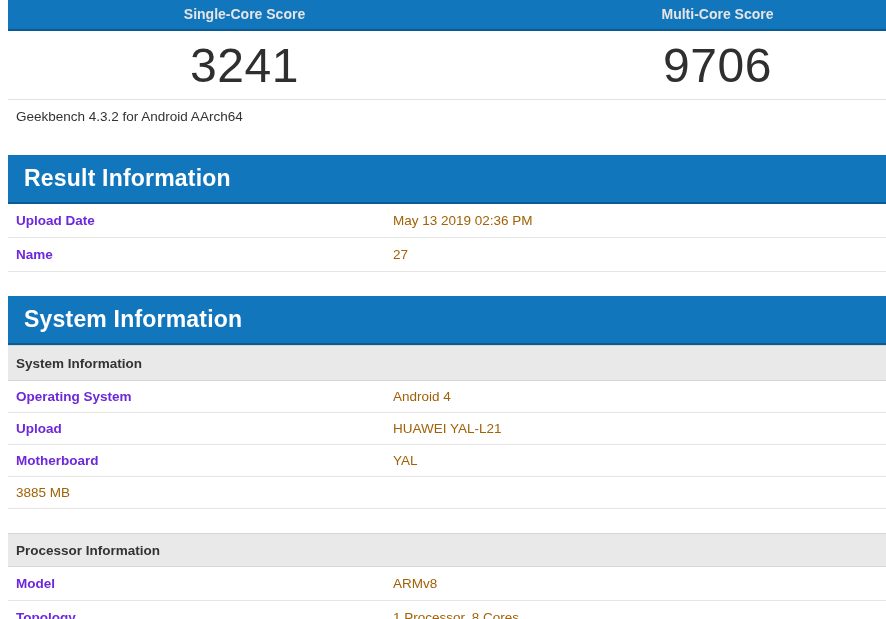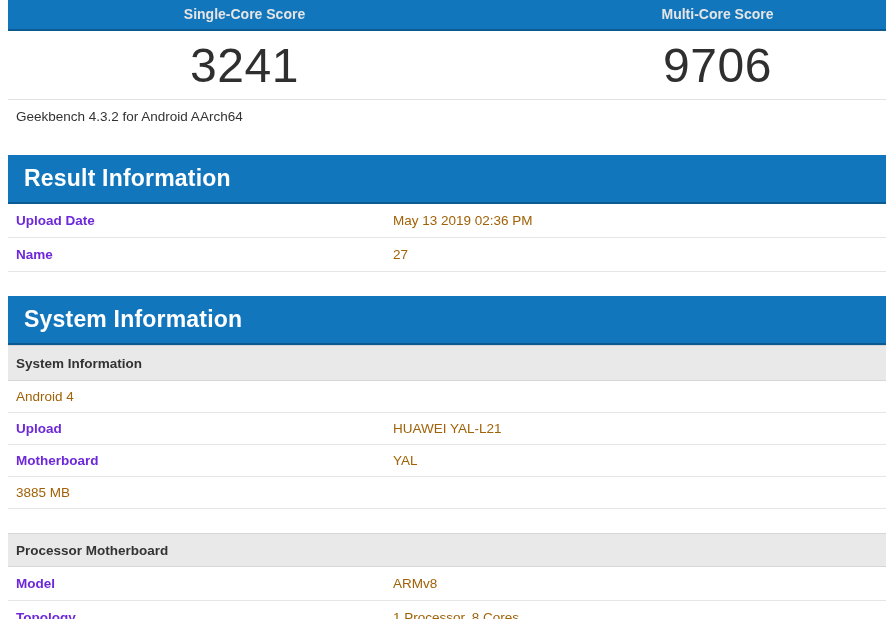--- a/index.html
+++ b/index.html
@@ -75,37 +75,38 @@
   <div class="section-header sh-system">
     <span>System Information</span>
   </div>
 
   <div class="sub-header">
     <span>System Information</span>
   </div>
 
   <div class="rows-b">
     <div class="row">
+      <div class="row-label">Operating System</div>
       <div class="row-value">Android 4</div>
     </div>
     <div class="row">
       <div class="row-label">Upload</div>
       <div class="row-value">HUAWEI YAL-L21</div>
     </div>
     <div class="row">
       <div class="row-label">Motherboard</div>
       <div class="row-value">YAL</div>
     </div>
     <div class="row">
       <div class="row-value">3885 MB</div>
     </div>
   </div>
 
   <div class="sub-header sub-proc">
-    <span>Processor Motherboard</span>
+    <span>Processor Information</span>
   </div>
 
   <div class="rows-c">
     <div class="row">
       <div class="row-label">Model</div>
       <div class="row-value">ARMv8</div>
     </div>
     <div class="row">
       <div class="row-label">Topology</div>
       <div class="row-value">1 Processor, 8 Cores</div>

